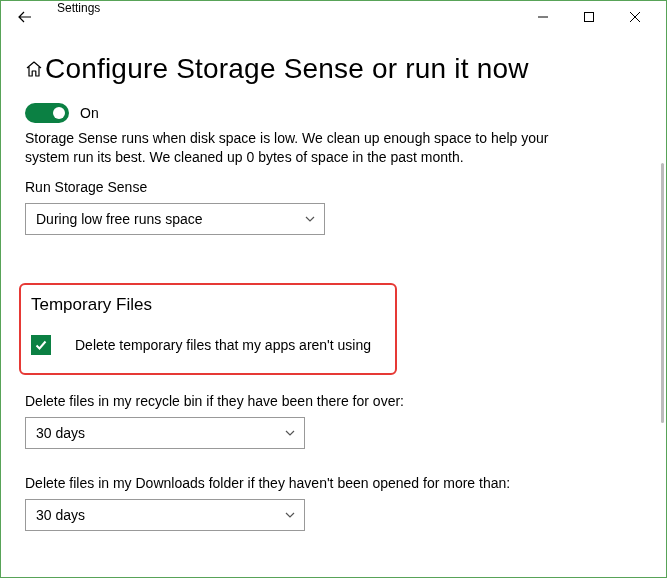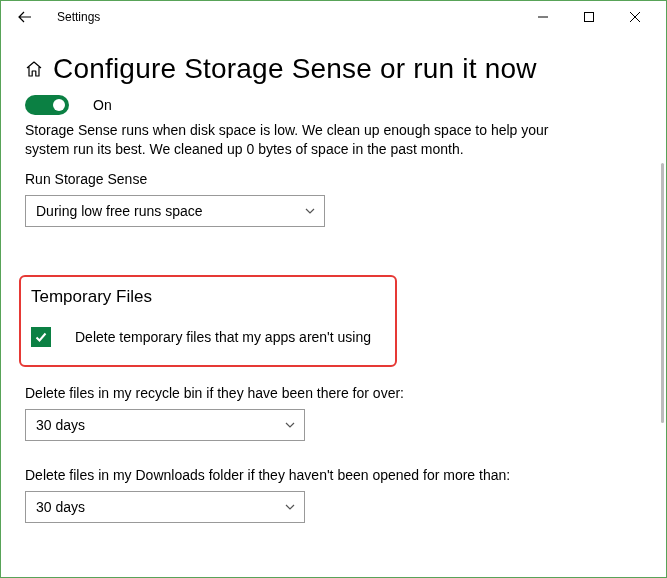--- a/index.html
+++ b/index.html
@@ -14,21 +14,20 @@
     width: 667px;
     height: 578px;
     border: 1px solid #58a358;
     position: relative;
     background: #fff;
     overflow: hidden;
   }
   .titlebar {
     height: 32px;
     display: flex;
-    align-items: center;
     padding: 0 8px 0 8px;
   }
   .back-btn {
     width: 32px;
     height: 32px;
     display: flex;
     align-items: center;
     justify-content: center;
     cursor: pointer;
   }
@@ -50,37 +49,37 @@
     cursor: pointer;
   }
   .content {
     padding: 8px 24px 0 24px;
     position: relative;
     height: calc(100% - 32px);
   }
   .page-heading-row {
     display: flex;
     align-items: center;
-    gap: 10px;
+    gap: 2px;
     margin-top: 12px;
   }
   .home-icon {
     display: flex;
     align-items: center;
   }
   .page-heading {
     font-size: 28px;
     font-weight: 400;
     letter-spacing: 0.2px;
   }
   .toggle-row {
     display: flex;
     align-items: center;
-    gap: 24px;
-    margin-top: 10px;
+    gap: 11px;
+    margin-top: 18px;
   }
   .toggle {
     width: 44px;
     height: 20px;
     border-radius: 10px;
     background: #0b8043;
     position: relative;
     cursor: pointer;
   }
   .toggle-knob {

